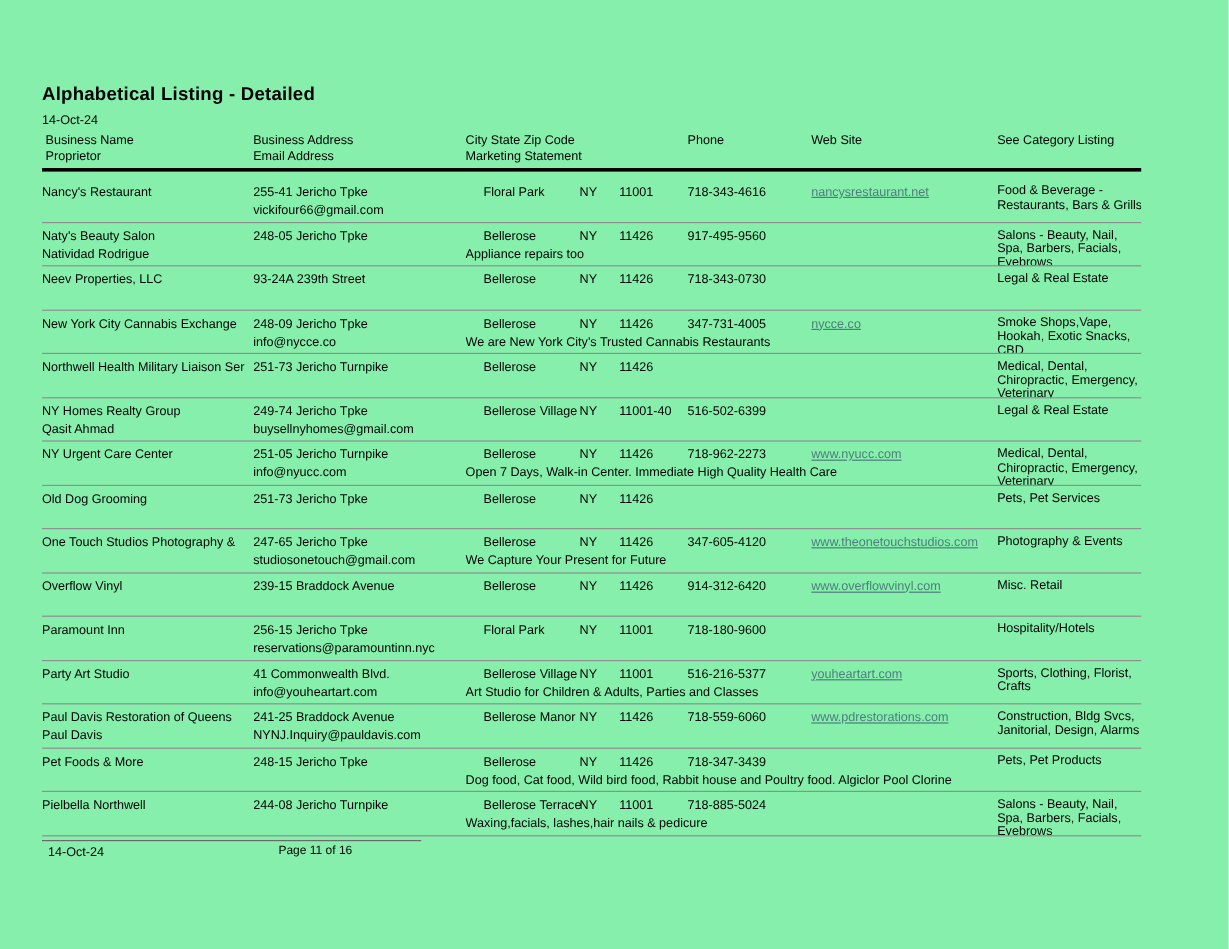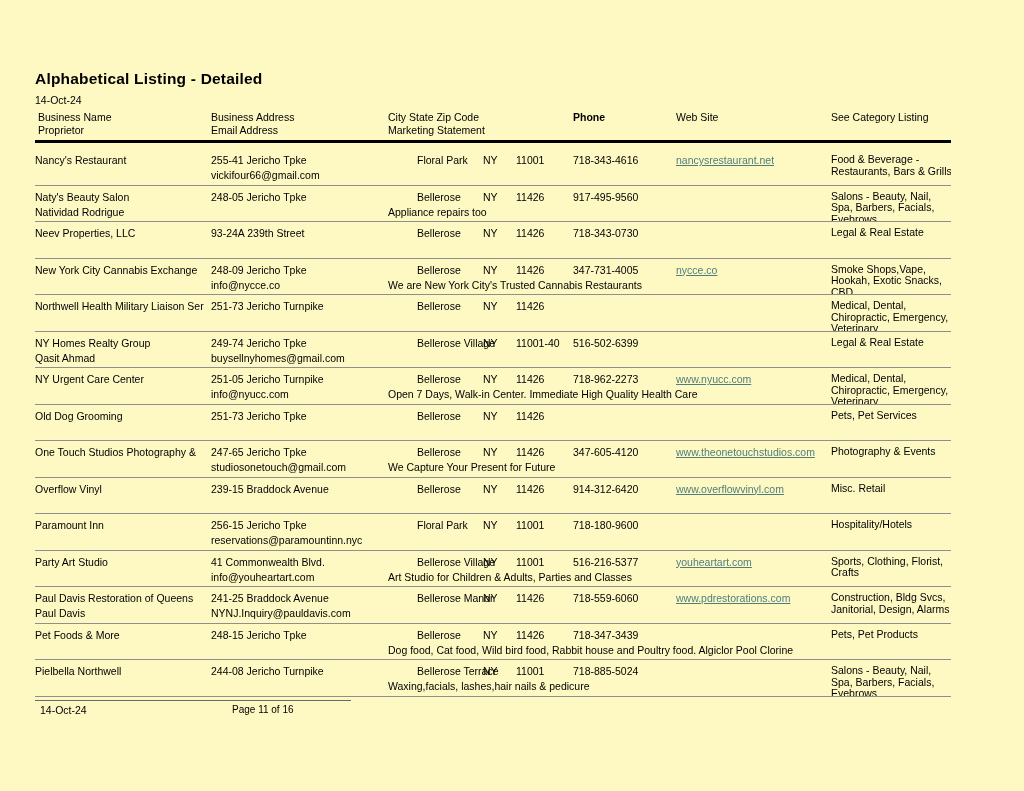--- a/index.html
+++ b/index.html
@@ -1,38 +1,38 @@
 <!DOCTYPE html>
 <html style="--link-color: #4f7e7e;"><head>
 <meta charset="utf-8">
 <style>
   html,body { margin:0; padding:0; background:#ffffff; }
   .page {
-    position:relative; width:1024px; height:791px; background:#fef9c3;
+    position:relative; width:1024px; height:791px; background:#86efac;
     font-family:"Liberation Sans", sans-serif; color:#000;
     overflow:hidden;
   }
   .title { position:absolute; left:35px; top:70px; font-size:15.5px; font-weight:bold; letter-spacing:0.2px; }
   .date  { position:absolute; left:35px; top:94px; font-size:10.5px; }
 
   .thead { position:absolute; left:0; top:111px; width:100%; font-size:10.5px; line-height:13px; }
   .hc { position:absolute; white-space:nowrap; }
   .h-name { left:38px; }  .h-addr { left:211px; } .h-city { left:388px; }
-  .h-phone{ left:573px;font-weight:bold; } .h-web  { left:676px; } .h-cat  { left:831px; }
+  .h-phone{ left:573px; } .h-web  { left:676px; } .h-cat  { left:831px; }
 
   .header-rule { position:absolute; left:35px; top:140px; width:916px; height:3px; background:#000; }
 
   .tbody { position:absolute; left:35px; top:149px; width:916px; font-size:10.5px; }
   .row { position:relative; height:35.5px; overflow:hidden; border-bottom:1px solid #8f8f8f; }
   .cell { position:absolute; white-space:nowrap; overflow:hidden; line-height:12px; }
   .c-name      { left:0;   top:5px;  width:174px; }
   .c-prop      { left:0;   top:20px; width:174px; }
   .c-addr      { left:176px; top:5px;  width:174px; }
   .c-email     { left:176px; top:20px; width:174px; }
-  .c-city      { left:353px; top:5px;  width:93px;padding-left:29px; }
+  .c-city      { left:339px; top:5px;  width:93px;padding-left:29px; }
   .c-state     { left:448px; top:5px;  width:30px; }
   .c-zip       { left:481px; top:5px;  width:55px; }
   .c-marketing { left:353px; top:20px; width:440px; }
   .c-phone     { left:538px; top:5px;  width:100px; }
   .c-web       { left:641px; top:5px;  width:153px; }
   .c-cat       { left:796px; top:5px;  width:122px; white-space:normal; line-height:11.5px; }
   .weblink { color:var(--link-color,#4f7e7e); text-decoration:underline; cursor:pointer; }
 
   .footer-rule { position:absolute; left:35px; top:700px; width:316px; height:1px; background:#6a6a6a; }
   .f-date { position:absolute; left:40px;  top:704px; font-size:10.5px; }

